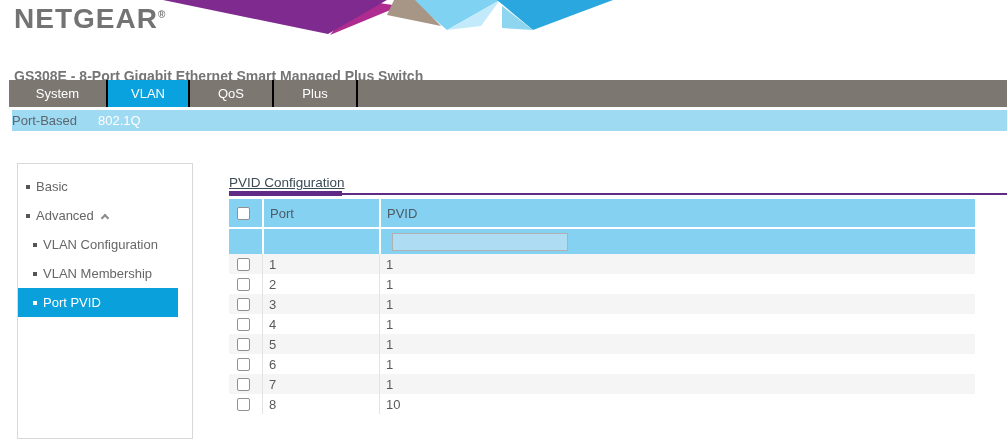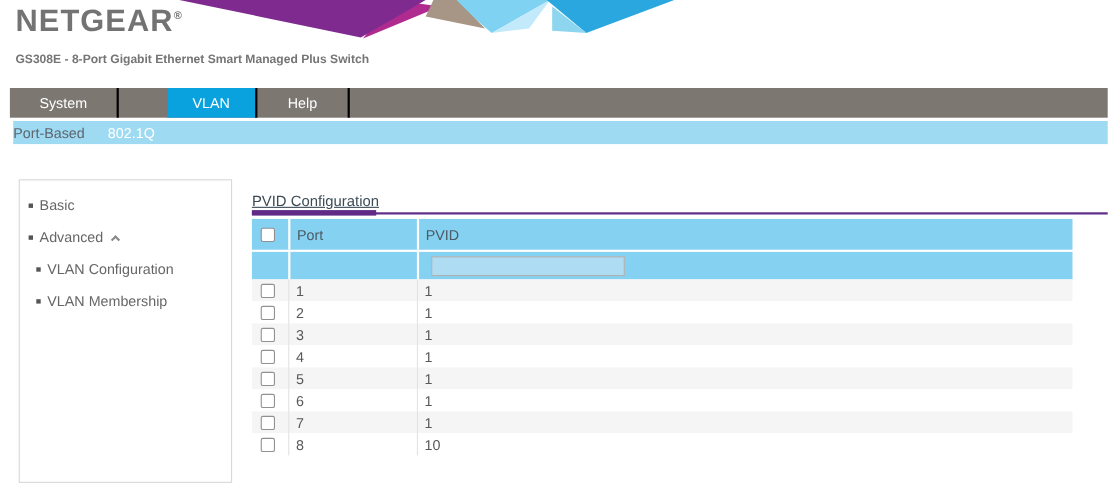--- a/index.html
+++ b/index.html
@@ -6,37 +6,37 @@
   html,body { margin:0; padding:0; }
   body {
     width:1007px; height:439px; position:relative; overflow:hidden;
     background:#fff; font-family:"Liberation Sans", sans-serif; font-size:13px;
   }
   
   .banner { position:absolute; top:0; left:0; width:1007px; height:36px; pointer-events:none; }
   .logo { position:absolute; left:14px; top:3px; font-size:28px; font-weight:bold;
           color:#737373; letter-spacing:1px; }
   .logo .reg { font-size:10px; vertical-align:super; font-weight:bold; }
-  .product-title { position:absolute; left:14px; top:48px; font-size:11px;
+  .product-title { position:absolute; left:14px; top:68px; font-size:14px;
                    font-weight:bold; color:#757575; }
   
   .nav { position:absolute; top:80px; left:9px; right:0; height:27px;
          background:#7d7772; display:flex; }
   .nav-tab { height:27px; line-height:27px; text-align:center; color:#fff;
              font-size:13px; border-right:2px solid #000000; cursor:pointer; }
   .nav-tab.t1 { width:99px; } .nav-tab.t2 { width:82px; }
   .nav-tab.t3 { width:84px; } .nav-tab.t4 { width:84px; }
-  .nav-tab.active { background:#09a1de;margin-left:44px; }
+  .nav-tab.active { background:#09a1de; }
   
   .subnav { position:absolute; top:110px; left:12px; right:0; height:21px;
             background:#9fdaf3; display:flex; align-items:center; }
   .subnav-item { margin-right:21px; cursor:pointer; color:#5c666d; }
   .subnav-item.active { color:#fff; }
   
-  .sidebar { position:absolute; left:17px; top:163px; width:194px; bottom:0;
+  .sidebar { position:absolute; left:17px; top:163px; width:176px; bottom:0;
              background:#fff; border:1px solid #d8d8d8; padding-top:8px; }
   .side-item { height:29px; display:flex; align-items:center; color:#666;
                cursor:pointer; }
   .side-item .bullet { width:4px; height:4px; background:#555; flex:0 0 4px;
                        margin:0 6px 0 8px; }
   .side-item.lvl2 .bullet { margin-left:15px; }
   .side-item.selected { background:#09a0dc; color:#fff; margin-right:14px; }
   .side-item.selected .bullet { background:#fff; }
   .caret-up { width:6px; height:6px; border-left:2px solid #8a8a8a;
               border-top:2px solid #8a8a8a; transform:rotate(45deg);
@@ -76,21 +76,22 @@
   <polygon points="394,0 415,0 441,26 387,15" fill="#a79585"></polygon>
 </svg>
 
 <div class="logo"><span>NETGEAR</span><span class="reg">®</span></div>
 
 <div class="product-title">GS308E - 8-Port Gigabit Ethernet Smart Managed Plus Switch</div>
 
 <div class="nav">
   <div class="nav-tab t1">System</div>
   <div class="nav-tab t2 active">VLAN</div>
-  <div class="nav-tab t4">Help</div>
+  <div class="nav-tab t3">QoS</div>
+  <div class="nav-tab t4">Plus</div>
 </div>
 
 <div class="subnav">
   <div class="subnav-item">Port-Based</div>
   <div class="subnav-item active">802.1Q</div>
 </div>
 
 <div class="sidebar">
   <div class="side-item">
     <span class="bullet"></span>
@@ -101,20 +102,24 @@
     <span>Advanced</span>
     <span class="caret-up"></span>
   </div>
   <div class="side-item lvl2">
     <span class="bullet"></span>
     <span>VLAN Configuration</span>
   </div>
   <div class="side-item lvl2">
     <span class="bullet"></span>
     <span>VLAN Membership</span>
+  </div>
+  <div class="side-item lvl2 selected">
+    <span class="bullet"></span>
+    <span>Port PVID</span>
   </div>
 </div>
 
 <div class="heading">PVID Configuration</div>
 <div class="rule-thin"></div>
 <div class="rule-thick"></div>
 
 <div class="pvid-table">
   <div class="grid-row thead">
     <div class="cell">

